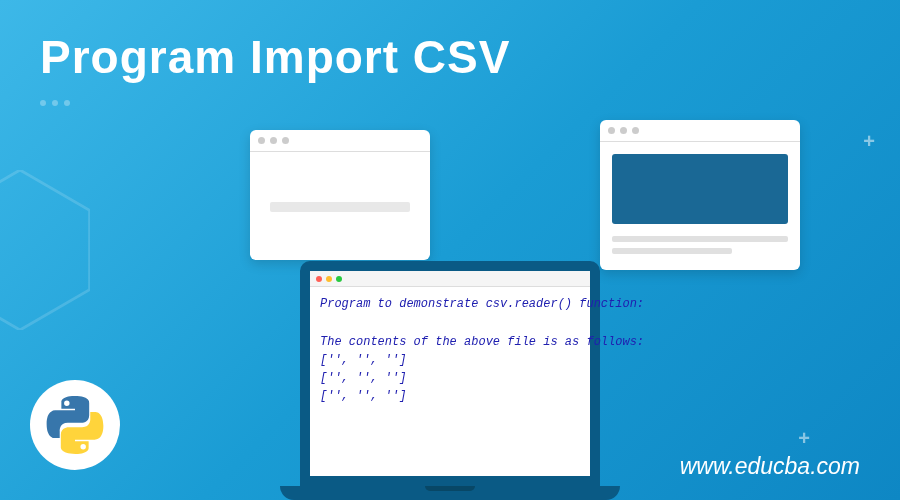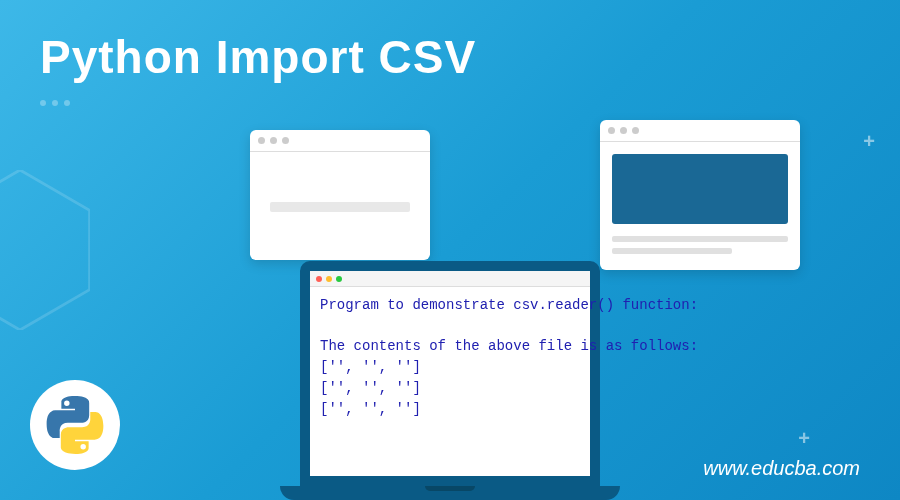--- a/index.html
+++ b/index.html
@@ -51,21 +51,21 @@
       color: #fff;
       font-size: 46px;
       font-weight: bold;
       letter-spacing: 1px;
     }
     .brand {
       position: absolute;
       right: 40px;
       bottom: 20px;
       color: #fff;
-      font-size: 20px;
+      font-size: 23px;
       font-style: italic;
     }
     .python-badge {
       position: absolute;
       left: 30px;
       bottom: 30px;
       width: 90px;
       height: 90px;
       background: #fff;
       border-radius: 50%;
@@ -148,23 +148,24 @@
       padding: 0 6px;
       gap: 4px;
     }
     .laptop-dot { width: 6px; height: 6px; border-radius: 50%; }
     .ld-red { background: #ff5f56; }
     .ld-yel { background: #ffbd2e; }
     .ld-grn { background: #27c93f; }
     .code-content {
       padding: 8px 10px;
       font-family: 'Courier New', monospace;
-      font-size: 14px;
+      font-size: 12px;
       color: #2020b0;
       line-height: 1.5;
+      font-style: italic;
     }
     .code-content div { white-space: nowrap; }
     .code-spacer { height: 10px; }
     .laptop-base {
       width: 340px;
       height: 14px;
       background: #0a5a85;
       border-radius: 0 0 18px 18px;
       margin: 0 auto;
     }
@@ -183,21 +184,21 @@
   <svg class="hexagon" viewBox="0 0 100 115">
     <polygon points="50,0 100,29 100,86 50,115 0,86 0,29" fill="none" stroke="#fff" stroke-width="2"></polygon>
   </svg>
   <div class="circle-dots dots-tl"></div>
   <div class="circle-dots dots-tl2"></div>
   <div class="circle-dots dots-tl3"></div>
   <div class="plus plus-r">+</div>
   <div class="plus plus-br">+</div>
 </div>
 
-<div class="title">Python Import CSV</div>
+<div class="title">Program Import CSV</div>
 
 <div class="browser-window win-left">
   <div class="browser-bar">
     <div class="browser-dot"></div>
     <div class="browser-dot"></div>
     <div class="browser-dot"></div>
   </div>
   <div class="content-bar"></div>
 </div>
 

